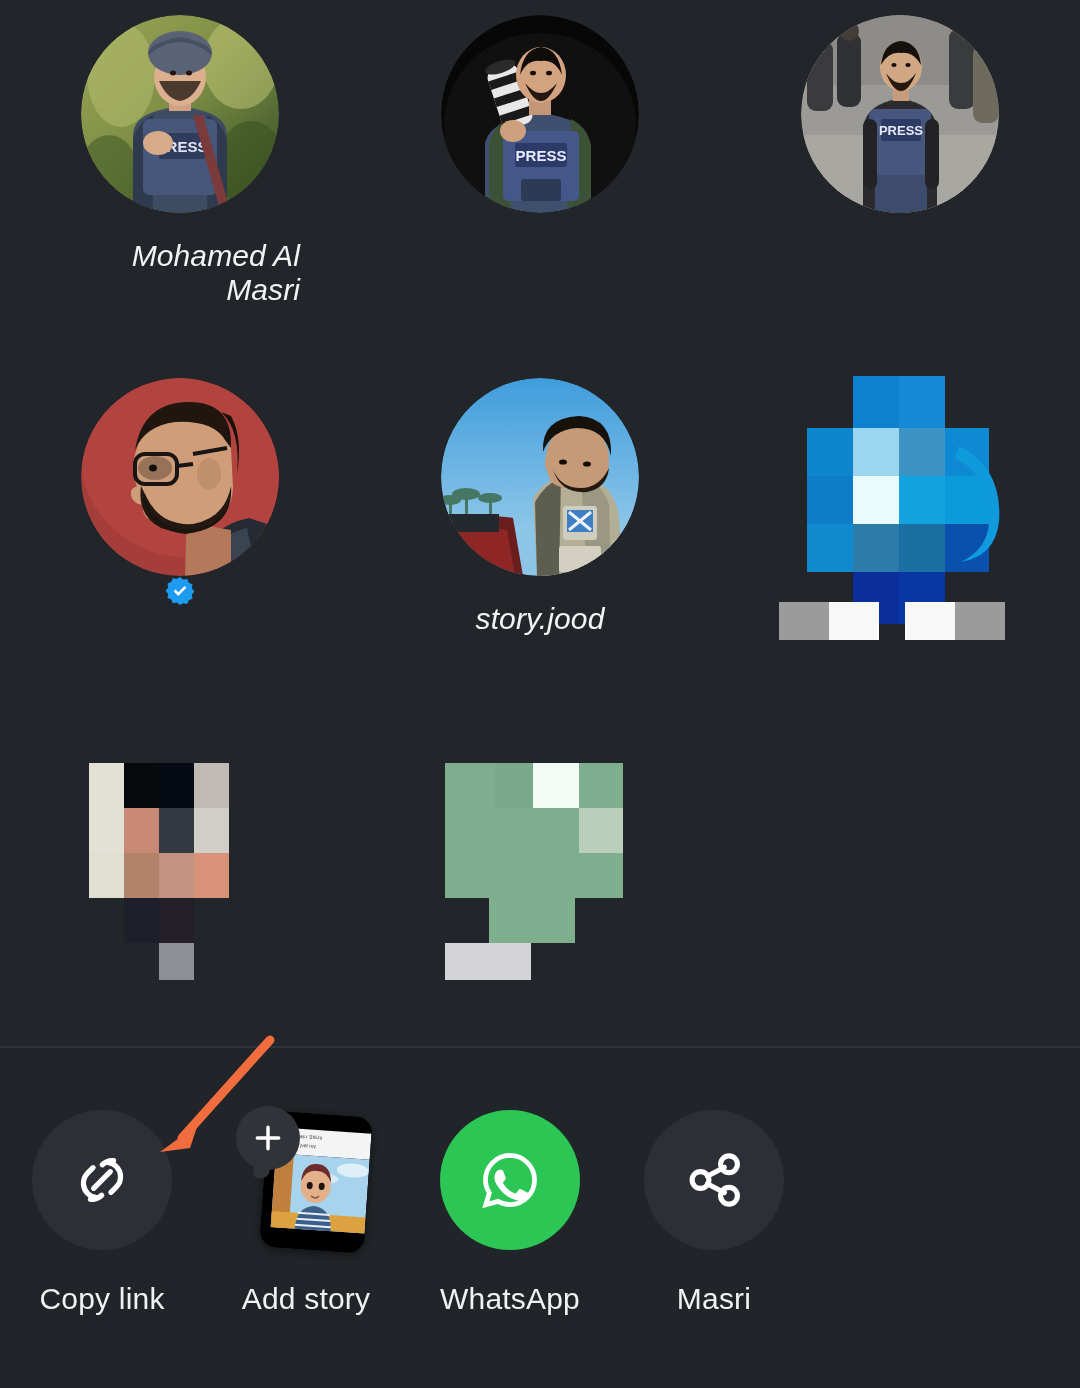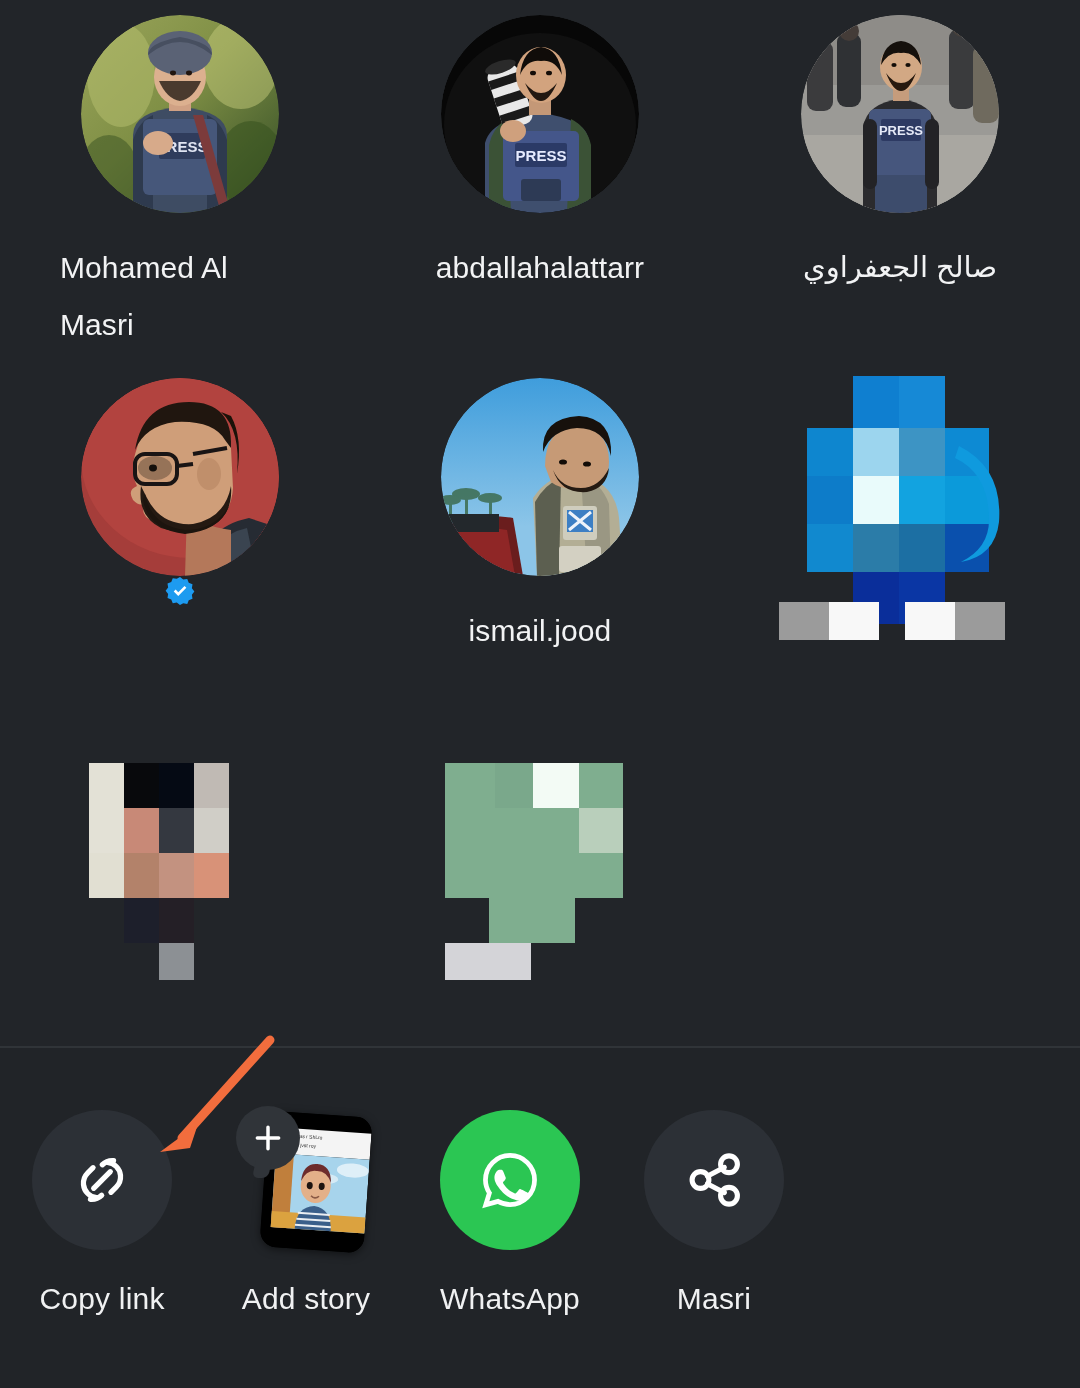--- a/index.html
+++ b/index.html
@@ -43,26 +43,27 @@
     overflow: hidden;
     position: relative;
     background: #2b2f33;
     flex: none;
   }
   .avatar .av-svg { display:block; width:198px; height:198px; }
 
   .contact-name {
     margin-top: 26px;
     font-size: 30px;
-    line-height: 57px;
+    line-height: 34px;
     color: #f2f3f4;
-    text-align: left;
+    text-align: right;
     max-width: 240px;
     font-weight: 400;
     letter-spacing: 0.1px;
+    font-style: italic;
   }
   .contact-name.arabic {
     direction: rtl;
     font-size: 29px;
   }
   .name-with-badge {
     display: flex;
     align-items: center;
     justify-content: center;
     gap: 9px;
@@ -272,21 +273,20 @@
 
             <rect x="88" y="78" width="22" height="22" fill="#c49877"></rect>
             <ellipse cx="100" cy="60" rx="25" ry="28" fill="#d2a37e"></ellipse>
             <path d="M79 60 Q82 34 100 32 Q118 34 121 60 Q114 44 100 46 Q86 44 79 60 Z" fill="#100c09"></path>
             <path d="M84 68 Q92 86 100 86 Q108 86 116 68 Q108 78 100 78 Q92 78 84 68 Z" fill="#221811"></path>
             <ellipse cx="92" cy="58" rx="3" ry="2.3" fill="#140d08"></ellipse>
             <ellipse cx="108" cy="58" rx="3" ry="2.3" fill="#140d08"></ellipse>
           </g>
         </svg>
       </div>
-      <div class="contact-name">abdallahalattarr</div>
     </div>
 
     <div class="contact-cell">
       <div class="avatar">
         <svg class="av-svg" viewBox="0 0 198 198">
           <defs>
               <clipPath id="cl3">
                 <circle cx="99" cy="99" r="99"></circle>
               </clipPath>
             </defs>
@@ -313,21 +313,20 @@
 
             <rect x="92" y="66" width="16" height="20" fill="#c59c7c"></rect>
             <ellipse cx="100" cy="52" rx="21" ry="24" fill="#d2a884"></ellipse>
             <path d="M80 50 Q82 28 100 26 Q118 28 120 50 Q112 36 100 38 Q88 36 80 50 Z" fill="#15100c"></path>
             <path d="M85 58 Q92 76 100 76 Q108 76 115 58 Q108 68 100 68 Q92 68 85 58 Z" fill="#26190f"></path>
             <ellipse cx="93" cy="50" rx="2.6" ry="2" fill="#130d08"></ellipse>
             <ellipse cx="107" cy="50" rx="2.6" ry="2" fill="#130d08"></ellipse>
           </g>
         </svg>
       </div>
-      <div class="contact-name arabic">صالح الجعفراوي</div>
     </div>
   </div>
 
   <div class="contact-row" style="top:378px;">
 
     <div class="contact-cell">
       <div class="avatar">
         <svg class="av-svg" viewBox="0 0 198 198">
           <defs>
               <clipPath id="cl4">
@@ -408,21 +407,21 @@
             <rect x="118" y="168" width="42" height="26" rx="3" fill="#d3d0c2"></rect>
 
             <path d="M104 88 Q104 50 136 48 Q168 50 168 84 Q168 104 150 110 Q122 114 110 104 Z" fill="#c69a76"></path>
             <path d="M102 74 Q100 40 138 38 Q172 40 170 78 Q164 50 136 50 Q110 52 102 74 Z" fill="#17110c"></path>
             <path d="M112 92 Q120 116 146 114 Q166 110 168 90 Q158 110 140 110 Q120 110 112 92 Z" fill="#241a12"></path>
             <ellipse cx="122" cy="84" rx="4" ry="2.6" fill="#120c07"></ellipse>
             <ellipse cx="146" cy="86" rx="4" ry="2.6" fill="#120c07"></ellipse>
           </g>
         </svg>
       </div>
-      <div class="contact-name">ismail.jood</div>
+      <div class="contact-name">story.jood</div>
     </div>
 
     <div class="contact-cell">
       <div class="avatar" style="background:transparent;border-radius:0;overflow:visible;">
         <div class="pixelated" style="width:198px;height:198px;">
           <div class="px" style="left:52px;  top:-2px;  width:46px; height:52px; background:#0f7fd0;"></div>
           <div class="px" style="left:98px;  top:-2px;  width:46px; height:52px; background:#1689d6;"></div>
           <div class="px" style="left:6px;   top:50px;  width:46px; height:48px; background:#0e86cf;"></div>
           <div class="px" style="left:52px;  top:50px;  width:46px; height:48px; background:#9cd5ee;"></div>
           <div class="px" style="left:98px;  top:50px;  width:46px; height:48px; background:#3d94c4;"></div>

